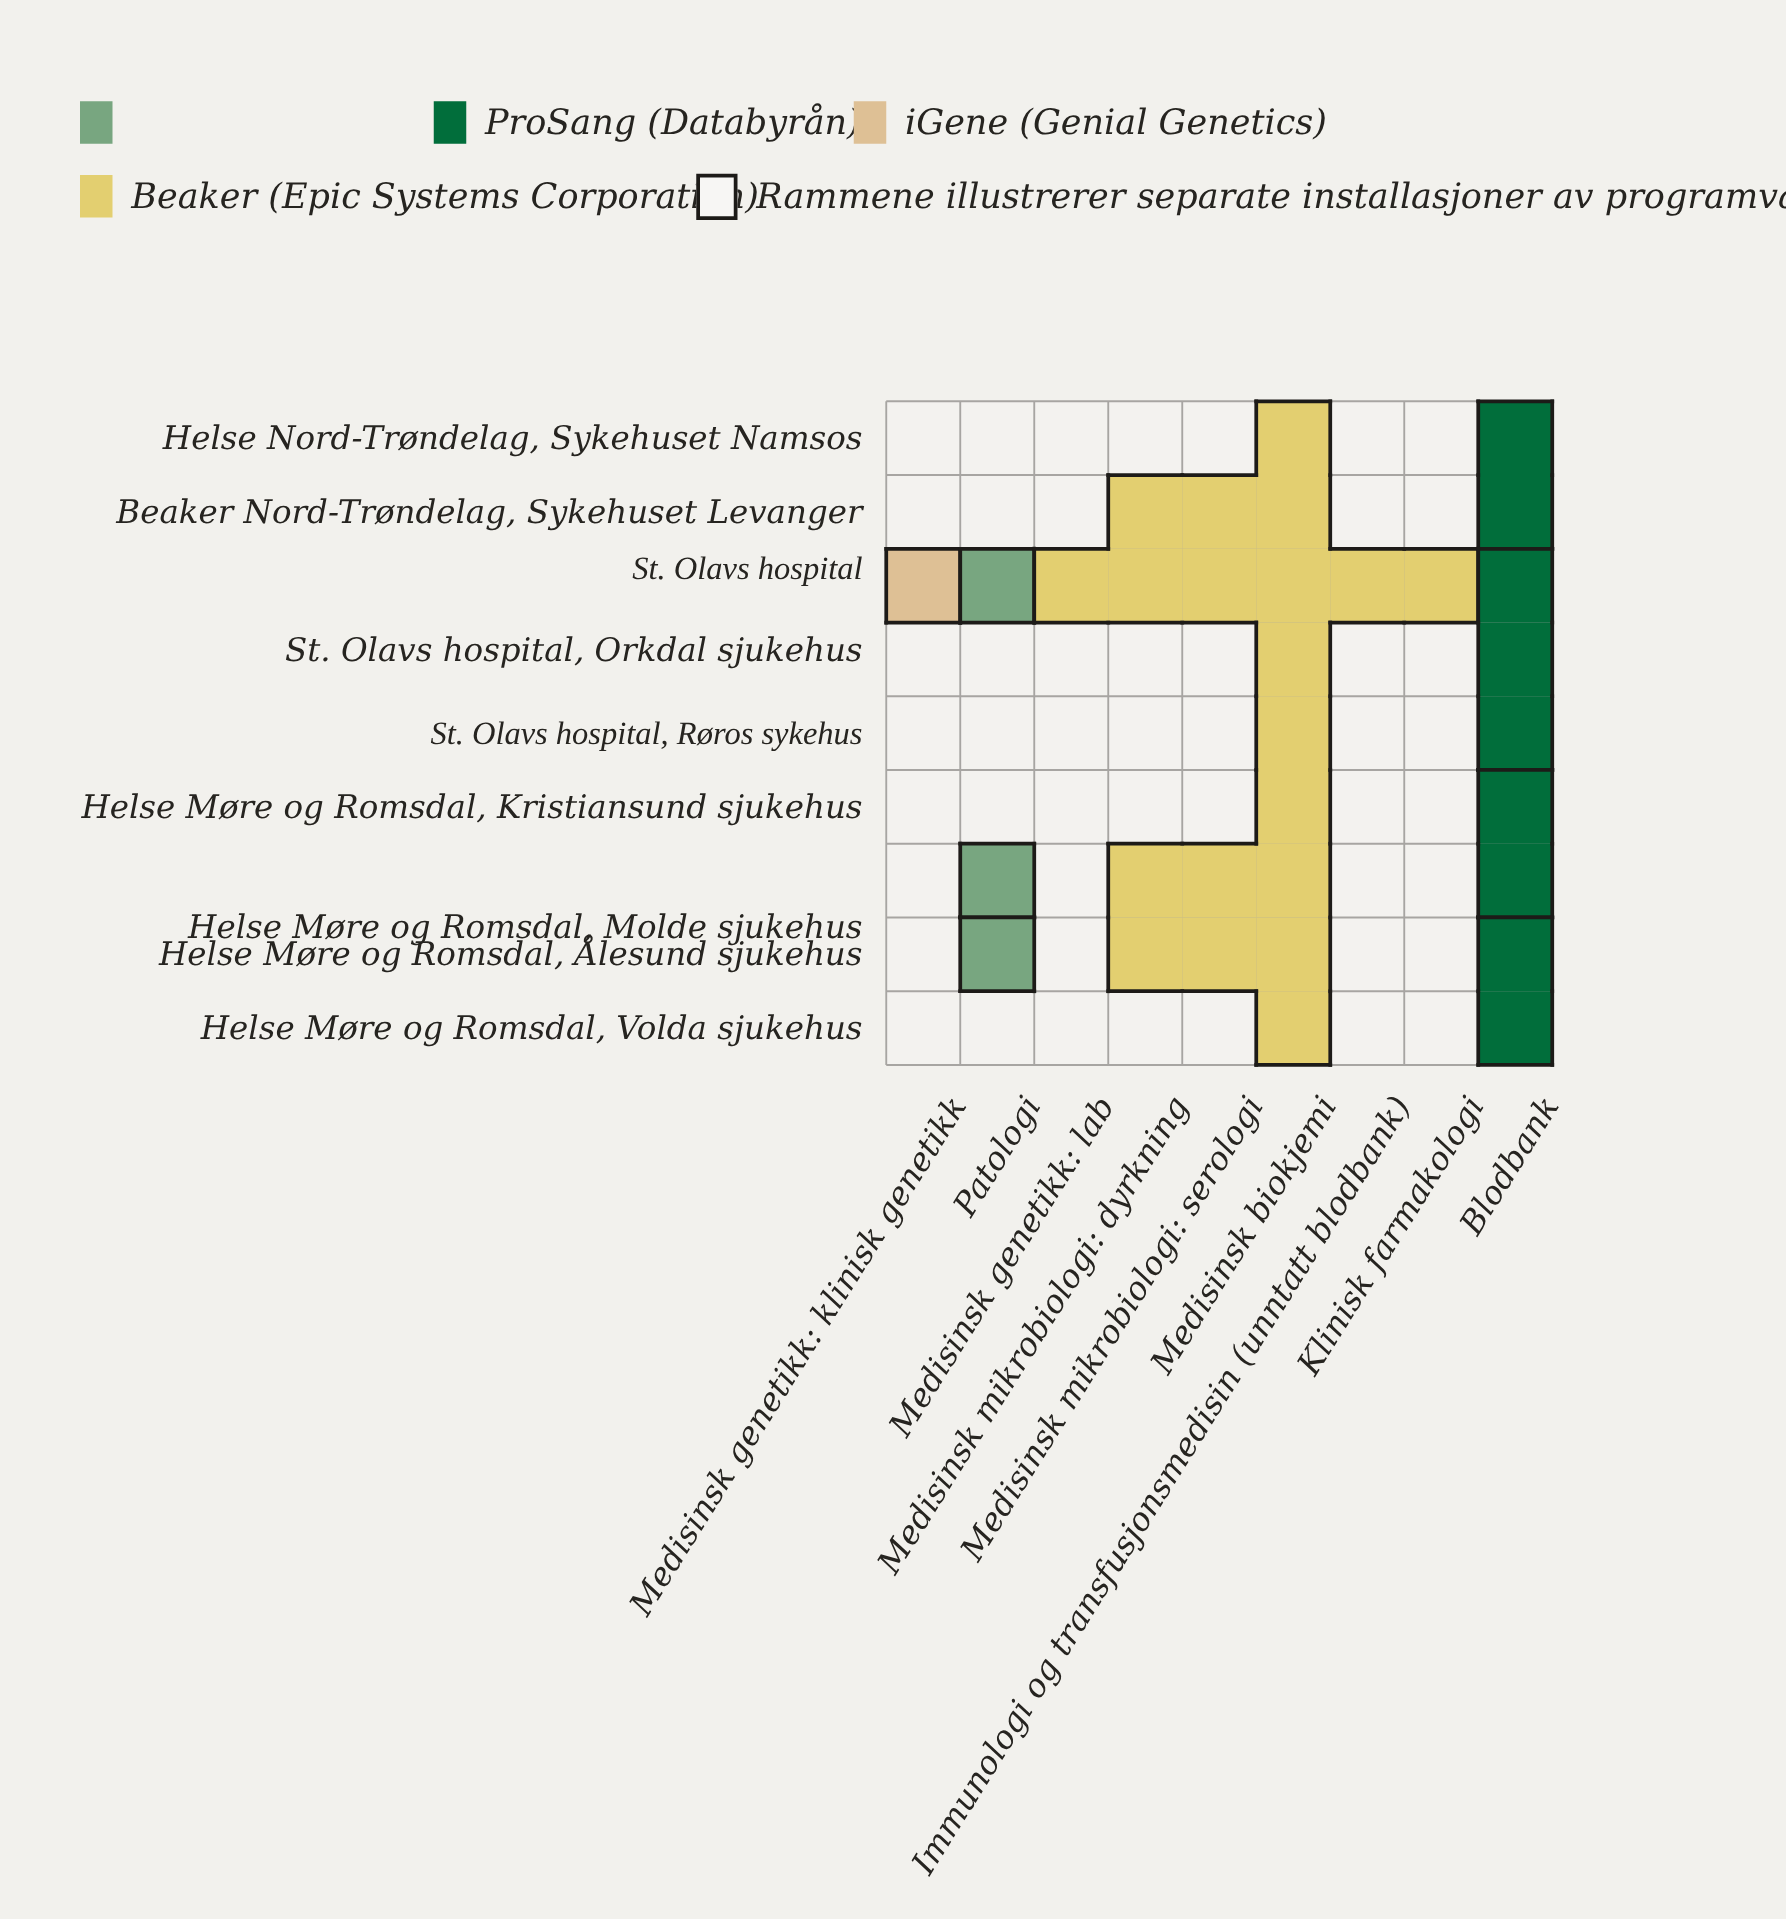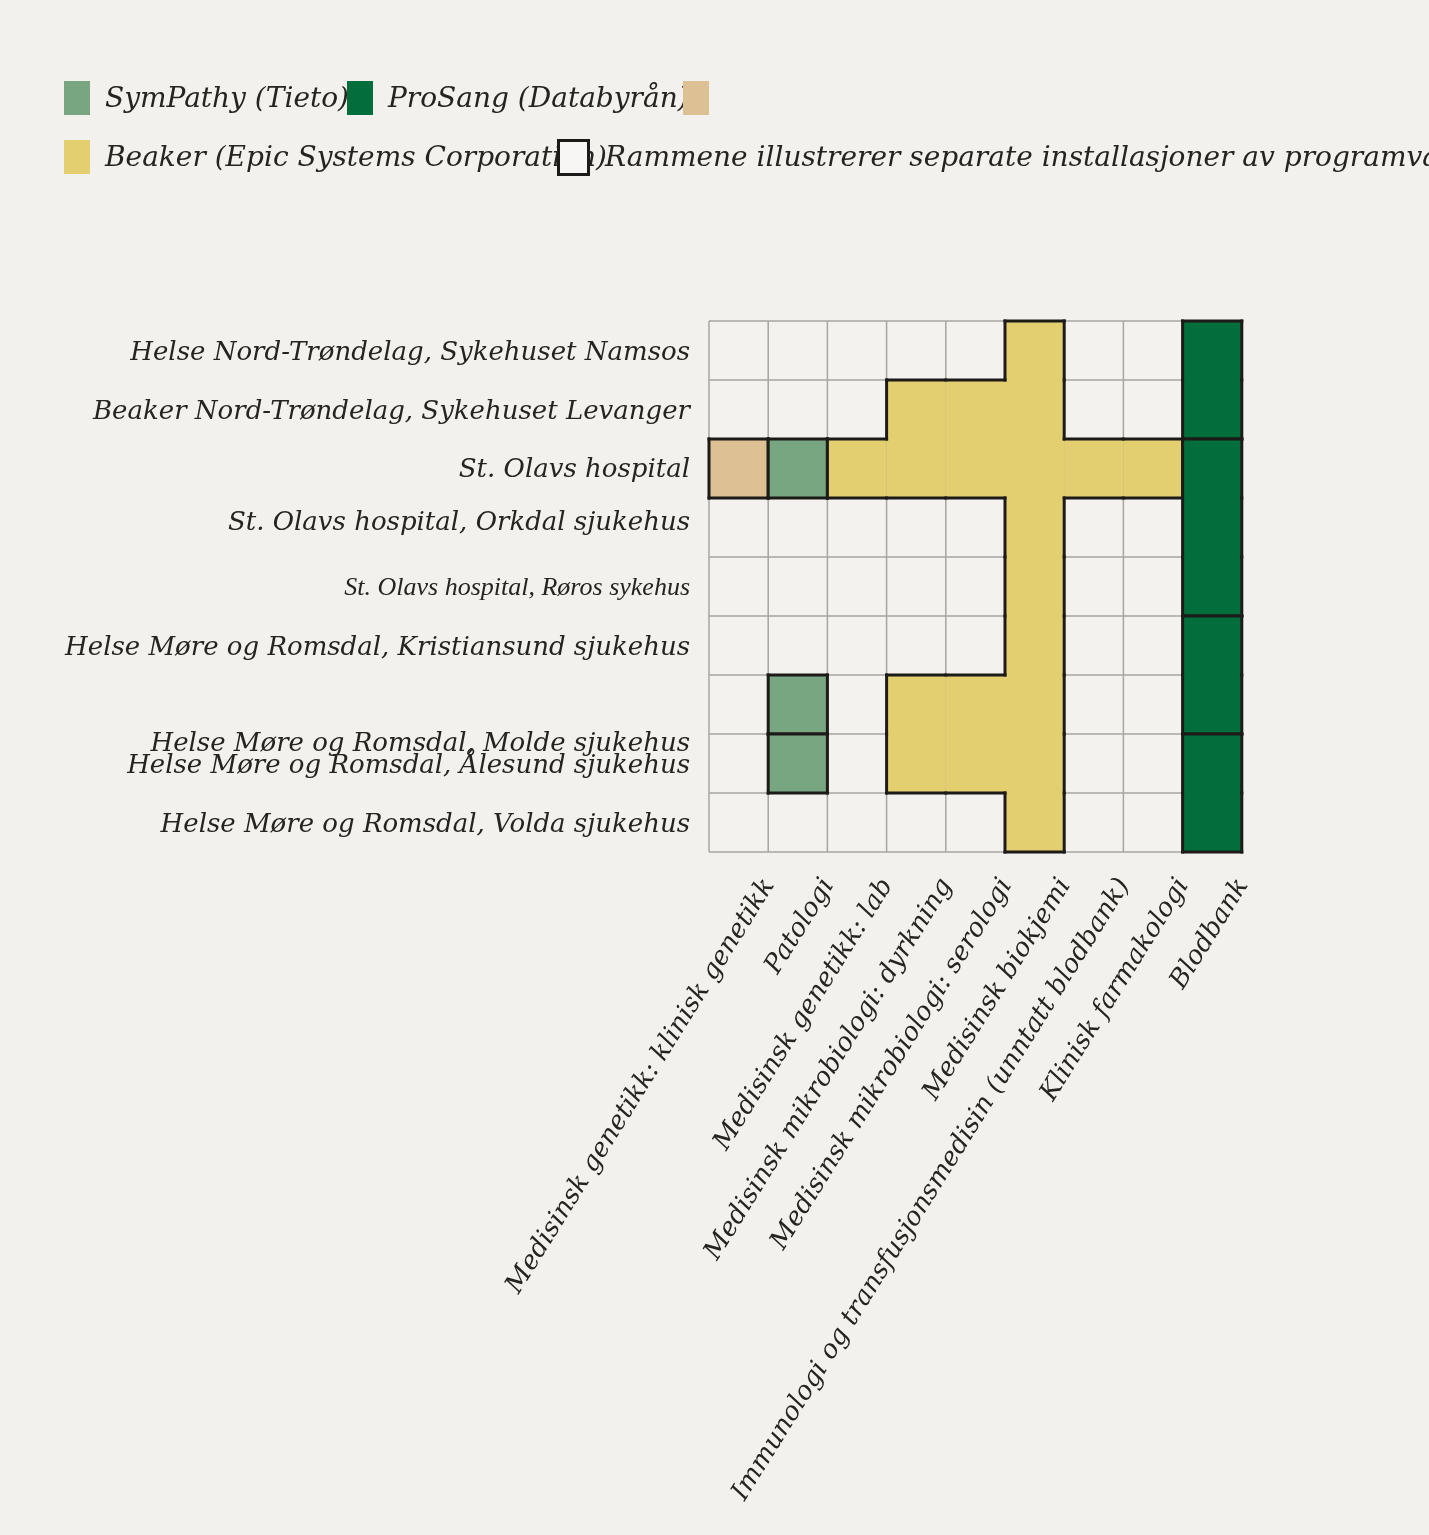--- a/index.html
+++ b/index.html
@@ -26,44 +26,44 @@
   #grid{position:absolute;left:707px;top:319px;}
 </style>
 </head>
 <body>
 
 <div class="canvas">
 
   <div class="legend">
     <div class="legend-item" style="left:64px;top:80px">
       <span class="swatch" style="background: rgb(120, 166, 128);"></span>
-      <span class="legend-label">SymPathy (Tieto)</span>
     </div>
     <div class="legend-item" style="left:347px;top:80px">
       <span class="swatch" style="background: rgb(1, 110, 59);"></span>
       <span class="legend-label">ProSang (Databyrån)</span>
     </div>
     <div class="legend-item" style="left:683px;top:80px">
       <span class="swatch" style="background: rgb(222, 192, 149);"></span>
+      <span class="legend-label">iGene (Genial Genetics)</span>
     </div>
     <div class="legend-item" style="left:64px;top:139px">
       <span class="swatch" style="background: rgb(227, 207, 112);"></span>
       <span class="legend-label">Beaker (Epic Systems Corporation)</span>
     </div>
     <div class="legend-item" style="left:557px;top:139px">
       <span class="swatch frame"></span>
       <span class="legend-label">Rammene illustrerer separate installasjoner av programvaren</span>
     </div>
   </div>
 
 
   <div id="rowlabels">
       <div class="rowlabel" style="top: 333.5px;">Helse Nord-Trøndelag, Sykehuset Namsos</div>
       <div class="rowlabel" style="top: 392.5px;">Beaker Nord-Trøndelag, Sykehuset Levanger</div>
-      <div class="rowlabel" style="top: 451px;">St. Olavs hospital</div>
+      <div class="rowlabel" style="top: 438px; font-family: Liberation Serif, serif;">St. Olavs hospital</div>
       <div class="rowlabel" style="top: 504px;">St. Olavs hospital, Orkdal sjukehus</div>
       <div class="rowlabel" style="top: 569.5px; font-family: Liberation Serif, serif;">St. Olavs hospital, Røros sykehus</div>
       <div class="rowlabel" style="top: 628.5px;">Helse Møre og Romsdal, Kristiansund sjukehus</div>
       <div class="rowlabel" style="top: 713px; margin-top: 12px;">Helse Møre og Romsdal, Molde sjukehus</div>
       <div class="rowlabel" style="top: 746.5px;">Helse Møre og Romsdal, Ålesund sjukehus</div>
       <div class="rowlabel" style="top: 805.5px;">Helse Møre og Romsdal, Volda sjukehus</div>
     </div>
 
   <svg id="grid" xmlns="http://www.w3.org/2000/svg" width="536.8000000000001" height="535" viewBox="-2 -2 536.8000000000001 535">
       <rect x="0" y="0" width="532.8000000000001" height="531" fill="#f3f2ef"></rect>

